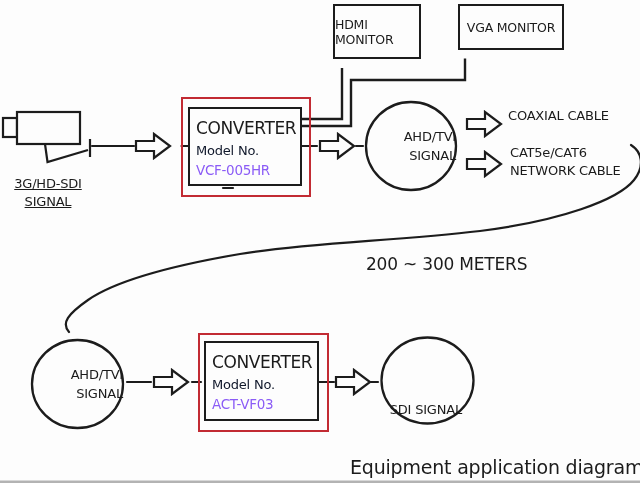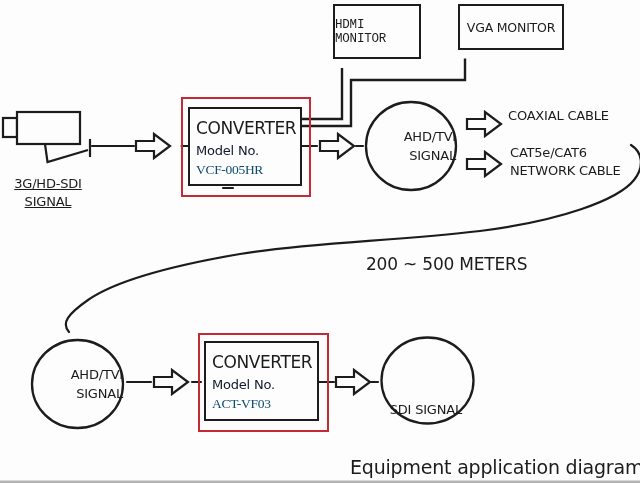--- a/index.html
+++ b/index.html
@@ -19,21 +19,21 @@
   .conv-outer{
     position:absolute;box-sizing:border-box;border:2px solid #c22b33;
     background:transparent;
   }
   .conv-inner{
     position:absolute;box-sizing:border-box;border:2.5px solid #1c1c1c;
     background:#fdfdfd;padding:9px 16px 0 6px;
   }
   .conv-title{font-size:17px;letter-spacing:-0.4px;}
   .conv-model-label{font-size:13px;color:#0f172a;margin-top:5px;}
-  .conv-model-no{font-size:13.5px;color:#0c4a6e;margin-top:4px;letter-spacing:-0.3px;font-family:Liberation Serif, serif;}
+  .conv-model-no{font-size:13.5px;color:#8b5cf6;margin-top:4px;letter-spacing:-0.3px;}
   .circle-text{
     position:absolute;text-align:right;font-size:13px;line-height:19px;
   }
   .camera-label{
     position:absolute;left:8px;top:175px;width:80px;text-align:center;
     font-size:13px;line-height:18px;text-decoration:underline;
   }
   .cable-label{font-size:13px;}
   .cat-label{font-size:13px;line-height:17.5px;white-space:nowrap;position:absolute;}
   .meters{font-size:17px;}
@@ -90,21 +90,21 @@
     </g>
 
     <rect x="0" y="480.5" width="640" height="2.5" fill="#b3b3b3"></rect>
   </svg>
 
   <div class="camera-label">
     <div>3G/HD-SDI</div>
     <div>SIGNAL</div>
   </div>
 
-  <div class="box" style="left:333px;top:4px;width:88px;height:55px;font-family:Liberation Mono, monospace;">
+  <div class="box" style="left:333px;top:4px;width:88px;height:55px;">
     <span>HDMI MONITOR</span>
   </div>
   <div class="box" style="left:458px;top:4px;width:106px;height:46px;">
     <span>VGA MONITOR</span>
   </div>
 
   <div class="conv-outer" style="left:181px;top:97px;width:130px;height:100px;">
     <div class="conv-inner" style="left:5px;top:8px;width:114px;height:79px;">
       <div class="conv-title">CONVERTER</div>
       <div class="conv-model-label">Model No.</div>
@@ -129,16 +129,16 @@
     <div>SIGNAL</div>
   </div>
   <div class="circle-text" style="left:370px;top:372px;width:92px;margin-top:28px;">SDI SIGNAL</div>
 
   <div class="lbl cable-label" style="left:508px;top:108px;">COAXIAL CABLE</div>
   <div class="cat-label" style="left:510px;top:144px;">
     <div>CAT5e/CAT6</div>
     <div>NETWORK CABLE</div>
   </div>
 
-  <div class="lbl meters" style="left:366px;top:254px;">200 ~ 500 METERS</div>
+  <div class="lbl meters" style="left:366px;top:254px;">200 ~ 300 METERS</div>
   <div class="lbl caption" style="left:350px;top:456px;">Equipment application diagram</div>
 
 </div>
 
 </body></html>

